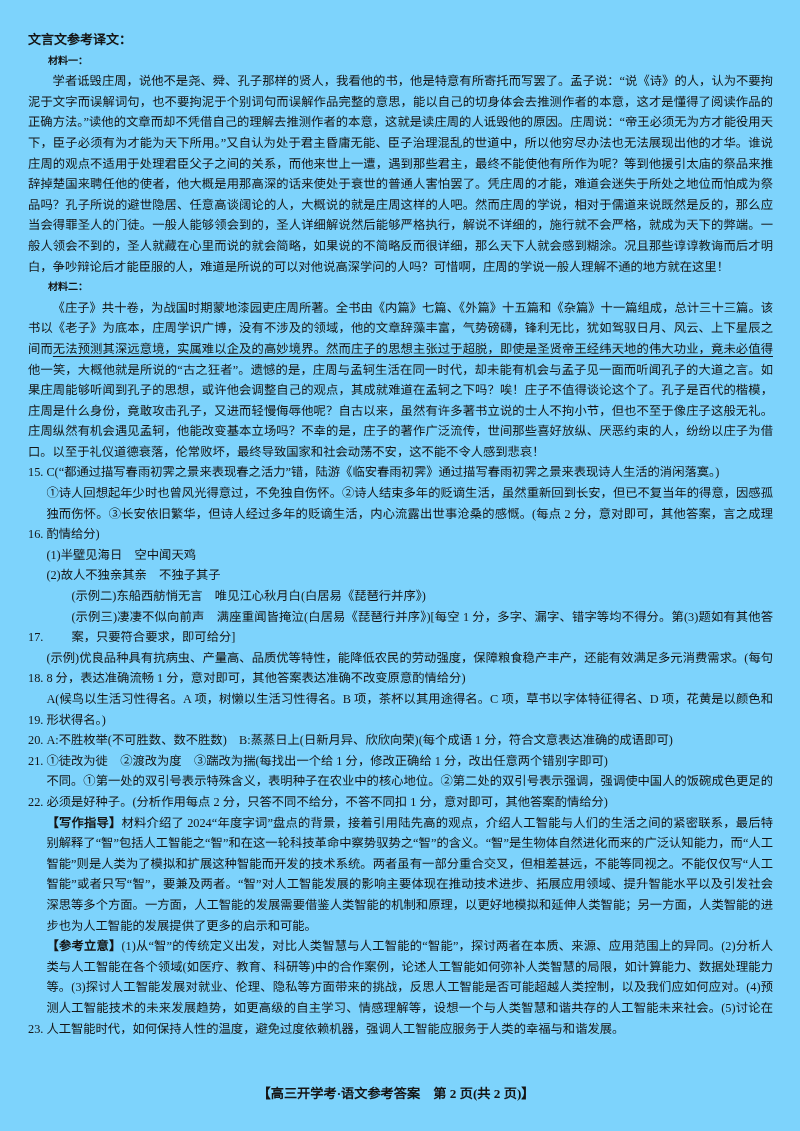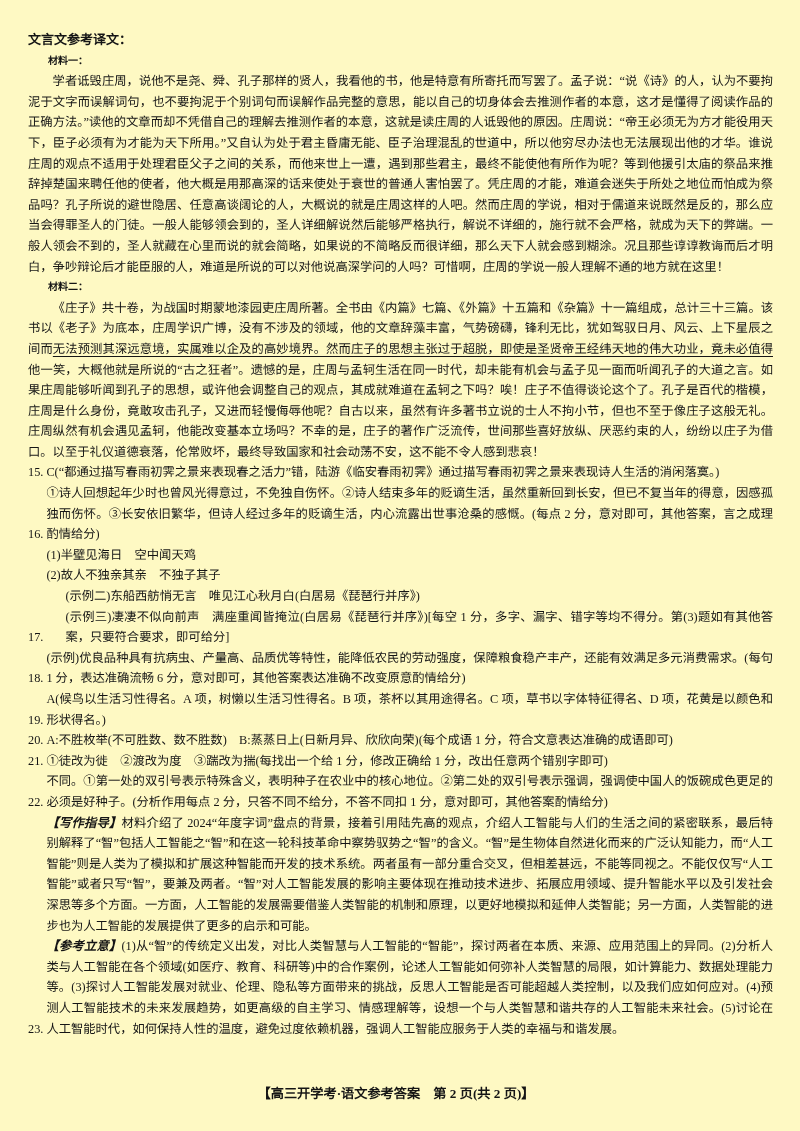--- a/index.html
+++ b/index.html
@@ -5,21 +5,21 @@
   html, body {
     margin: 0;
     padding: 0;
     background: #e8e8e6;
   }
   .page {
     position: relative;
     width: 800px;
     height: 1131px;
     margin: 0 auto;
-    background: #fef9c3;
+    background: #7dd3fc;
     color: #151515;
     font-family: "Liberation Serif", "DejaVu Serif", serif;
     font-size: 12.3px;
     line-height: 20.6px;
     box-sizing: border-box;
     padding: 30px 27px 0 28px;
     overflow: hidden;
     text-align: justify;
   }
   .doc-title {
@@ -51,25 +51,24 @@
   .ans .num {
     flex: 0 0 auto;
     white-space: pre;
     padding-right: 3px;
   }
   .ans .bodytext {
     flex: 1 1 auto;
     min-width: 0;
   }
   .sub-indent {
-    margin-left: 19px;
+    margin-left: 25px;
   }
   .tag-bold {
     font-weight: bold;
-    font-style: italic;
   }
   .footer {
     position: absolute;
     left: 0;
     right: 8px;
     bottom: 26px;
     text-align: center;
     font-weight: bold;
     font-size: 13.2px;
   }
@@ -104,21 +103,21 @@
       <div class="bodytext">
         <div>(1)半壁见海日　空中闻天鸡</div>
         <div>(2)故人不独亲其亲　不独子其子</div>
         <div class="sub-indent">(示例二)东船西舫悄无言　唯见江心秋月白(白居易《琵琶行并序》)</div>
         <div class="sub-indent">(示例三)凄凄不似向前声　满座重闻皆掩泣(白居易《琵琶行并序》)[每空 1 分，多字、漏字、错字等均不得分。第(3)题如有其他答案，只要符合要求，即可给分]</div>
       </div>
     </div>
 
     <div class="ans">
       <span class="num">18.</span>
-      <div class="bodytext">(示例)优良品种具有抗病虫、产量高、品质优等特性，能降低农民的劳动强度，保障粮食稳产丰产，还能有效满足多元消费需求。(每句 1 分，表达准确流畅 6 分，意对即可，其他答案表达准确不改变原意酌情给分)</div>
+      <div class="bodytext">(示例)优良品种具有抗病虫、产量高、品质优等特性，能降低农民的劳动强度，保障粮食稳产丰产，还能有效满足多元消费需求。(每句 8 分，表达准确流畅 1 分，意对即可，其他答案表达准确不改变原意酌情给分)</div>
     </div>
 
     <div class="ans">
       <span class="num">19.</span>
       <div class="bodytext">A(候鸟以生活习性得名。A 项，树懒以生活习性得名。B 项，茶杯以其用途得名。C 项，草书以字体特征得名、D 项，花黄是以颜色和形状得名。)</div>
     </div>
 
     <div class="ans">
       <span class="num">20.</span>
       <div class="bodytext">A:不胜枚举(不可胜数、数不胜数)　B:蒸蒸日上(日新月异、欣欣向荣)(每个成语 1 分，符合文意表达准确的成语即可)</div>

